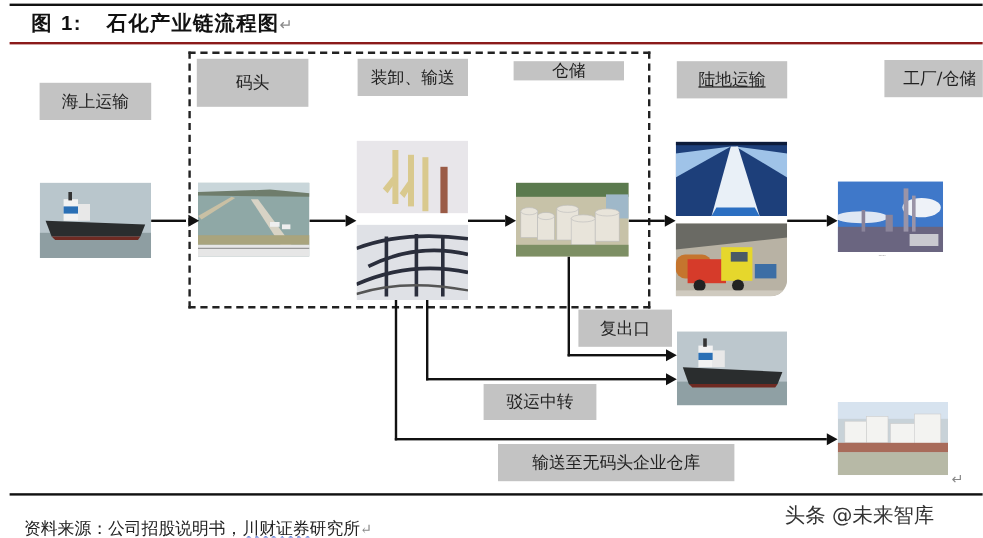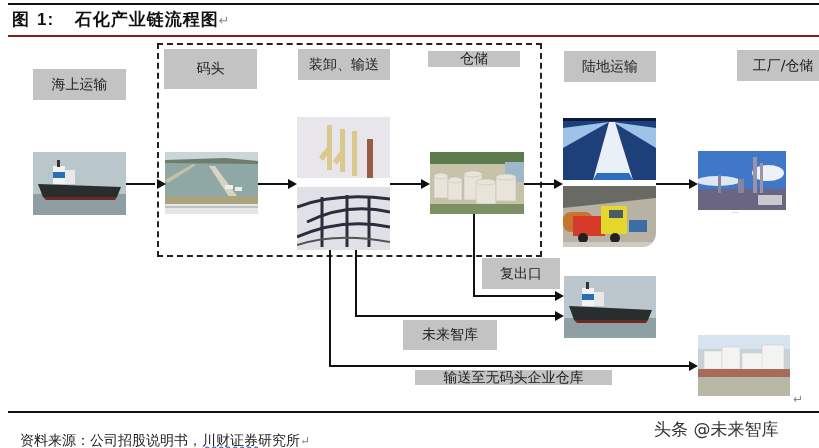--- a/index.html
+++ b/index.html
@@ -1,20 +1,20 @@
 <!DOCTYPE html>
 <html><head>
 <meta charset="utf-8">
 <style>
   html, body { margin:0; padding:0; background:#ffffff; }
   body { width:819px; height:448px; position:relative; overflow:hidden; font-family:"DejaVu Sans", sans-serif; }
   .abs { position:absolute; }
   .topline { left:8px; top:3px; width:811px; height:2px; background:#111; }
   .redline { left:8px; top:35px; width:811px; height:1.5px; background:#8b1a1a; }
-  .title { left:12px; top:8px; font-size:17px; font-weight:bold; color:#111; letter-spacing:1px; white-space:nowrap; }
+  .title { left:26px; top:8px; font-size:17px; font-weight:bold; color:#111; letter-spacing:1px; white-space:nowrap; }
   .title .num { font-family:"Liberation Sans", sans-serif; }
   .title .ret { font-weight:normal; color:#888; font-size:13px; }
   .label { background:#c3c3c3; color:#222; font-size:14px; display:flex; align-items:center; justify-content:center; white-space:nowrap; }
   .dash { border:2px dashed #222; box-sizing:border-box; }
   .img { overflow:hidden; }
   .hline { height:2px; background:#111; }
   .vline { width:2px; background:#111; }
   .arrowhead { width:0; height:0; border-top:5px solid transparent; border-bottom:5px solid transparent; border-left:9px solid #111; }
   .botline { left:8px; top:411px; width:811px; height:1.5px; background:#111; }
   .source { left:20px; top:432px; font-size:14px; color:#222; white-space:nowrap; font-family:"DejaVu Serif", serif; }
@@ -32,21 +32,21 @@
   &nbsp;&nbsp;<span>石化产业链流程图</span><span class="ret">↵</span>
 </div>
 <div class="abs redline"></div>
 
 <div class="abs dash" style="left:157px; top:43px; width:385px; height:214px;"></div>
 
 <div class="abs label" style="left:33px; top:49px; width:93px; height:31px;margin-top:20px;">海上运输</div>
 <div class="abs label" style="left:164px; top:49px; width:93px; height:40px;">码头</div>
 <div class="abs label" style="left:298px; top:49px; width:92px; height:31px;">装卸、输送</div>
 <div class="abs label" style="left:428px; top:51px; width:92px; height:16px;">仓储</div>
-<div class="abs label" style="left:564px; top:51px; width:92px; height:31px;">陆地运输</div>
+<div class="abs label" style="left:564px; top:51px; width:92px; height:31px;text-decoration:underline;">陆地运输</div>
 <div class="abs label" style="left:692px; top:50px; width:92px; height:31px;margin-left:45px;">工厂/仓储</div>
 
 <div class="abs img" style="left:33px; top:152px; width:93px; height:63px;">
   <svg width="93" height="63" viewBox="0 0 93 63">
     <rect width="93" height="63" fill="#b9c6cc"></rect>
     <rect y="42" width="93" height="21" fill="#8e9ea2"></rect>
     <polygon points="5,32 88,35 84,45 10,45" fill="#2a2d2e"></polygon>
     <polygon points="10,45 84,45 82,48 13,48" fill="#6e2a22"></polygon>
     <rect x="20" y="14" width="12" height="18" fill="#f2f2f2"></rect>
     <rect x="20" y="20" width="12" height="6" fill="#2a6fb5"></rect>
@@ -203,26 +203,26 @@
 <div class="abs arrowhead" style="left:689px; top:179px;"></div>
 
 <div class="abs vline" style="left:473px; top:214px; height:83px;"></div>
 <div class="abs hline" style="left:473px; top:295px; width:82px;"></div>
 <div class="abs arrowhead" style="left:555px; top:291px;"></div>
 <div class="abs label" style="left:482px; top:258px; width:78px; height:31px;">复出口</div>
 
 <div class="abs vline" style="left:355px; top:250px; height:67px;"></div>
 <div class="abs hline" style="left:355px; top:315px; width:200px;"></div>
 <div class="abs arrowhead" style="left:555px; top:311px;"></div>
-<div class="abs label" style="left:403px; top:320px; width:94px; height:30px;">未来智库</div>
+<div class="abs label" style="left:403px; top:320px; width:94px; height:30px;">驳运中转</div>
 
 <div class="abs vline" style="left:329px; top:250px; height:117px;"></div>
 <div class="abs hline" style="left:329px; top:365px; width:360px;"></div>
 <div class="abs arrowhead" style="left:689px; top:361px;"></div>
-<div class="abs label" style="left:415px; top:370px; width:197px; height:15px;">输送至无码头企业仓库</div>
+<div class="abs label" style="left:415px; top:370px; width:197px; height:31px;">输送至无码头企业仓库</div>
 
 <div class="abs ret2" style="left:793px; top:392px;">↵</div>
 
 <div class="abs botline"></div>
 <div class="abs source">
   <span>资料来源：公司招股说明书，</span><span class="wavy">川财证券</span><span>研究所</span><span class="ret2">↵</span>
 </div>
 <div class="abs watermark">头条 @未来智库</div>
 
 </body></html>

